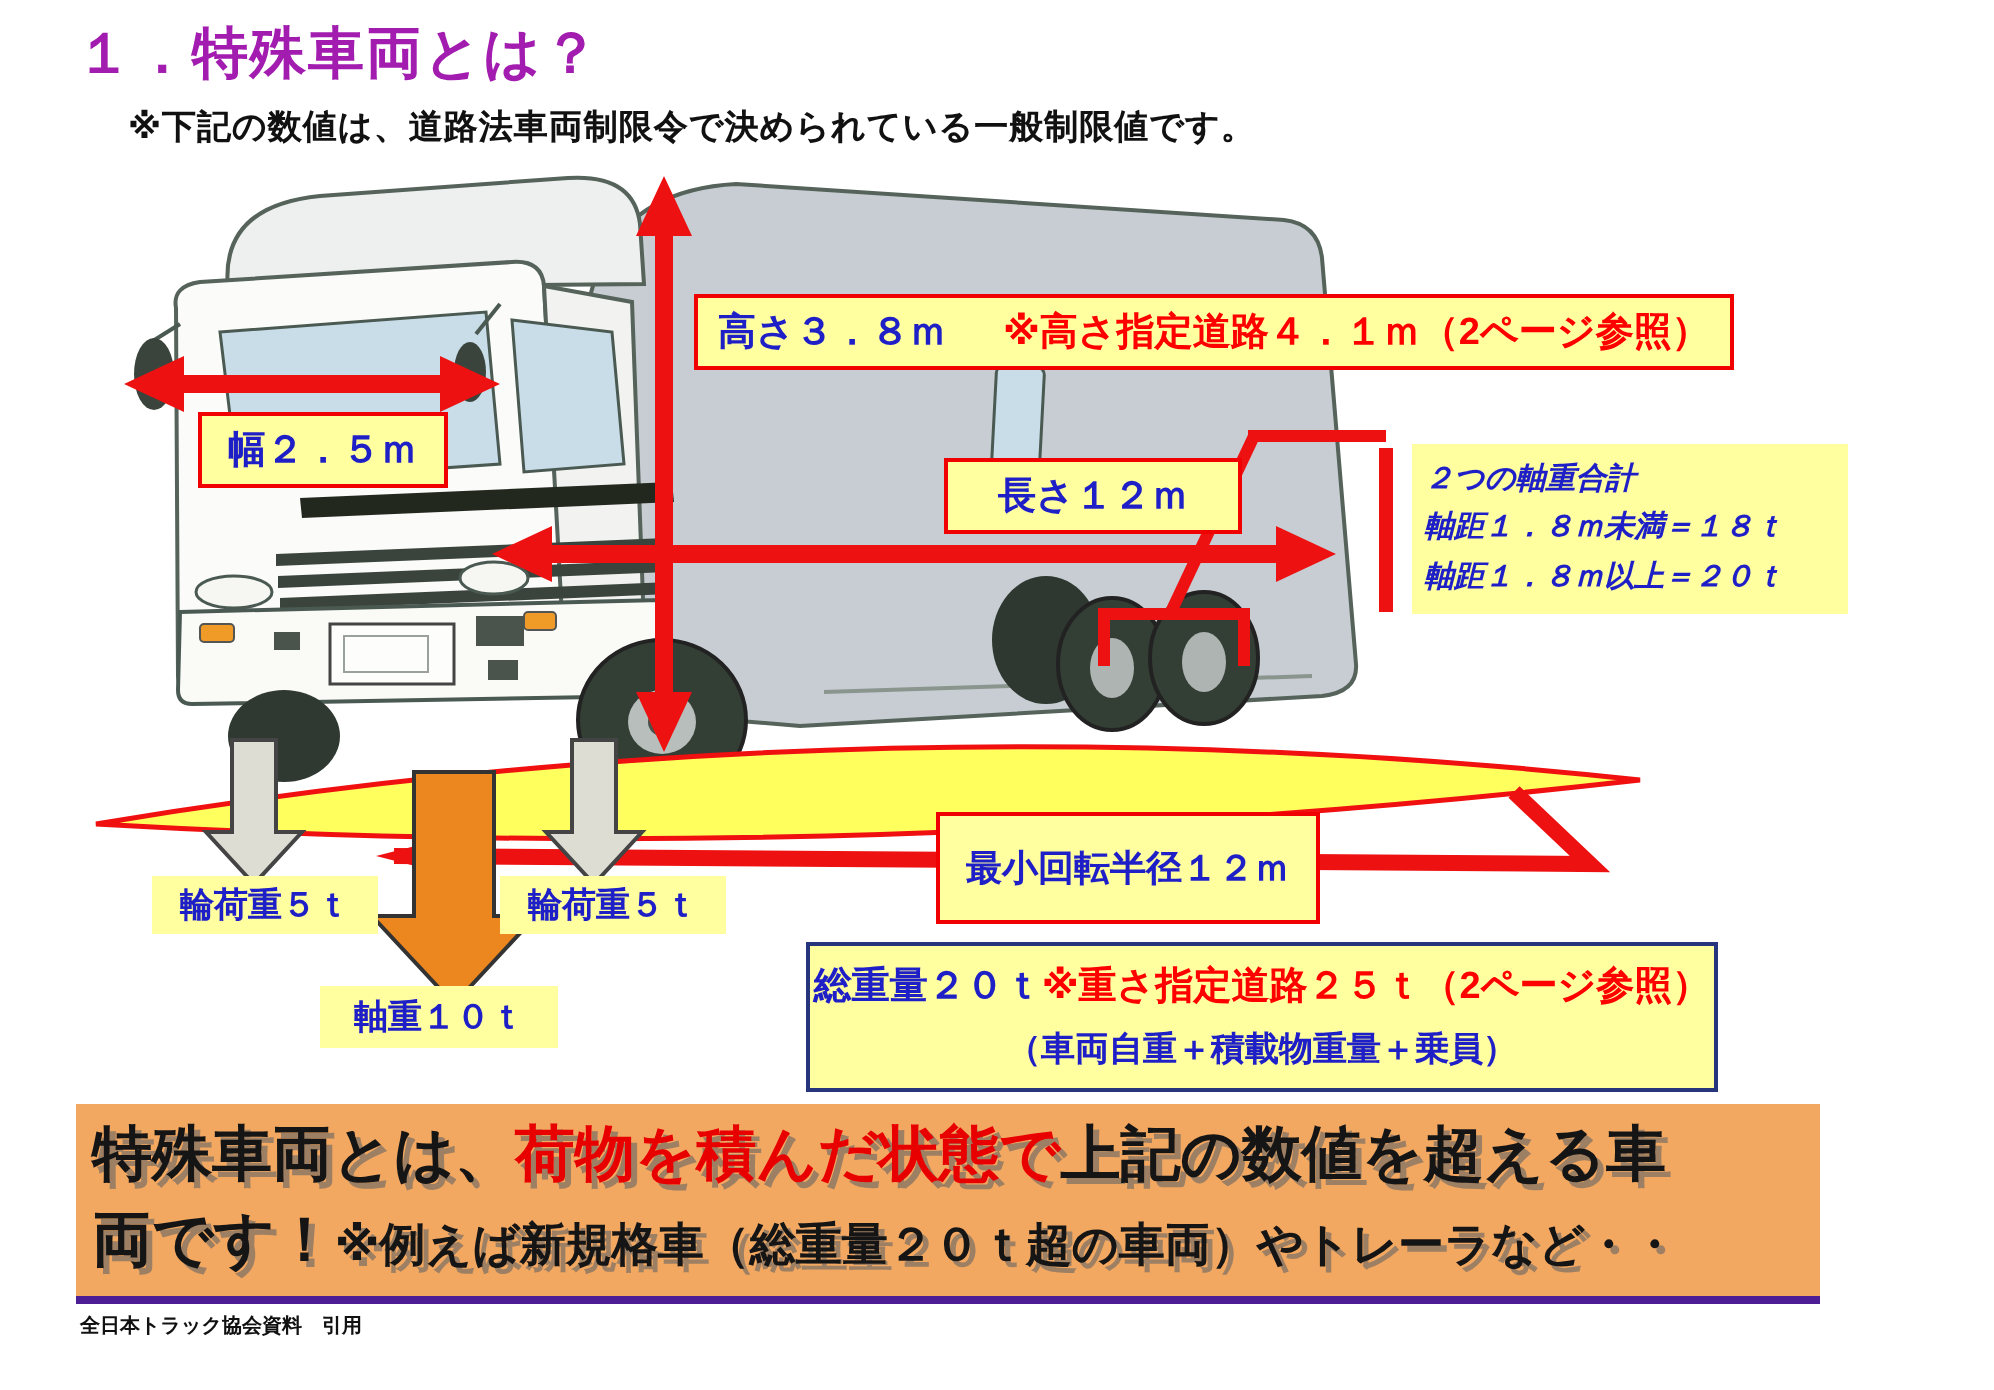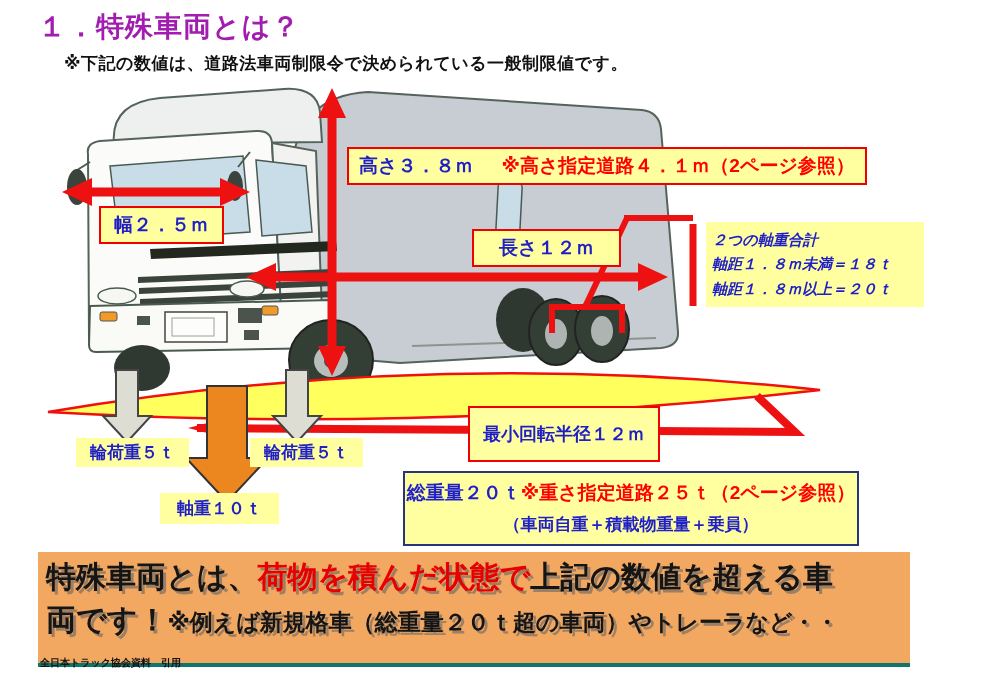--- a/index.html
+++ b/index.html
@@ -21,22 +21,22 @@
   #wheel-load-left{left:76px;top:438px;padding:3px 14px;font-size:17px;}
   #wheel-load-right{left:250px;top:438px;padding:3px 14px;font-size:17px;}
   #axle-load-label{left:160px;top:493px;padding:4px 17px;font-size:17px;}
   #turning-label{left:468px;top:406px;padding:14px 13px;font-size:18px;}
   #total-weight{left:403px;top:471px;width:452px;border:2px solid #26357C;text-align:center;padding:7px 0 8px 0;}
   #total-weight .l1{font-size:19px;}
   #total-weight .l1 .note{color:#FF0000;}
   #total-weight .l2{font-size:17px;margin-top:7px;}
   #definition-banner{
     left:38px;top:552px;width:872px;box-sizing:border-box;z-index:2;
-    background:#F3A861;border-bottom:4px solid #0f766e;
-    padding:5px 8px 22px 8px;color:#151515;font-weight:bold;
+    background:#F3A861;border-bottom:4px solid #4c1d95;
+    padding:5px 8px 7px 8px;color:#151515;font-weight:bold;
     text-shadow:3px 3px 0 rgba(100,100,100,0.6);
   }
   #definition-banner .line1{font-size:30px;letter-spacing:0px;white-space:nowrap;}
   #definition-banner .red{color:#E80000;}
   #definition-banner .line2{font-size:30px;white-space:nowrap;margin-top:2px;}
   #definition-banner .small{font-size:23px;}
   #source-note{left:40px;top:656px;font-size:10px;font-weight:bold;color:#111;z-index:2;}
 </style>
 </head>
 <body>

